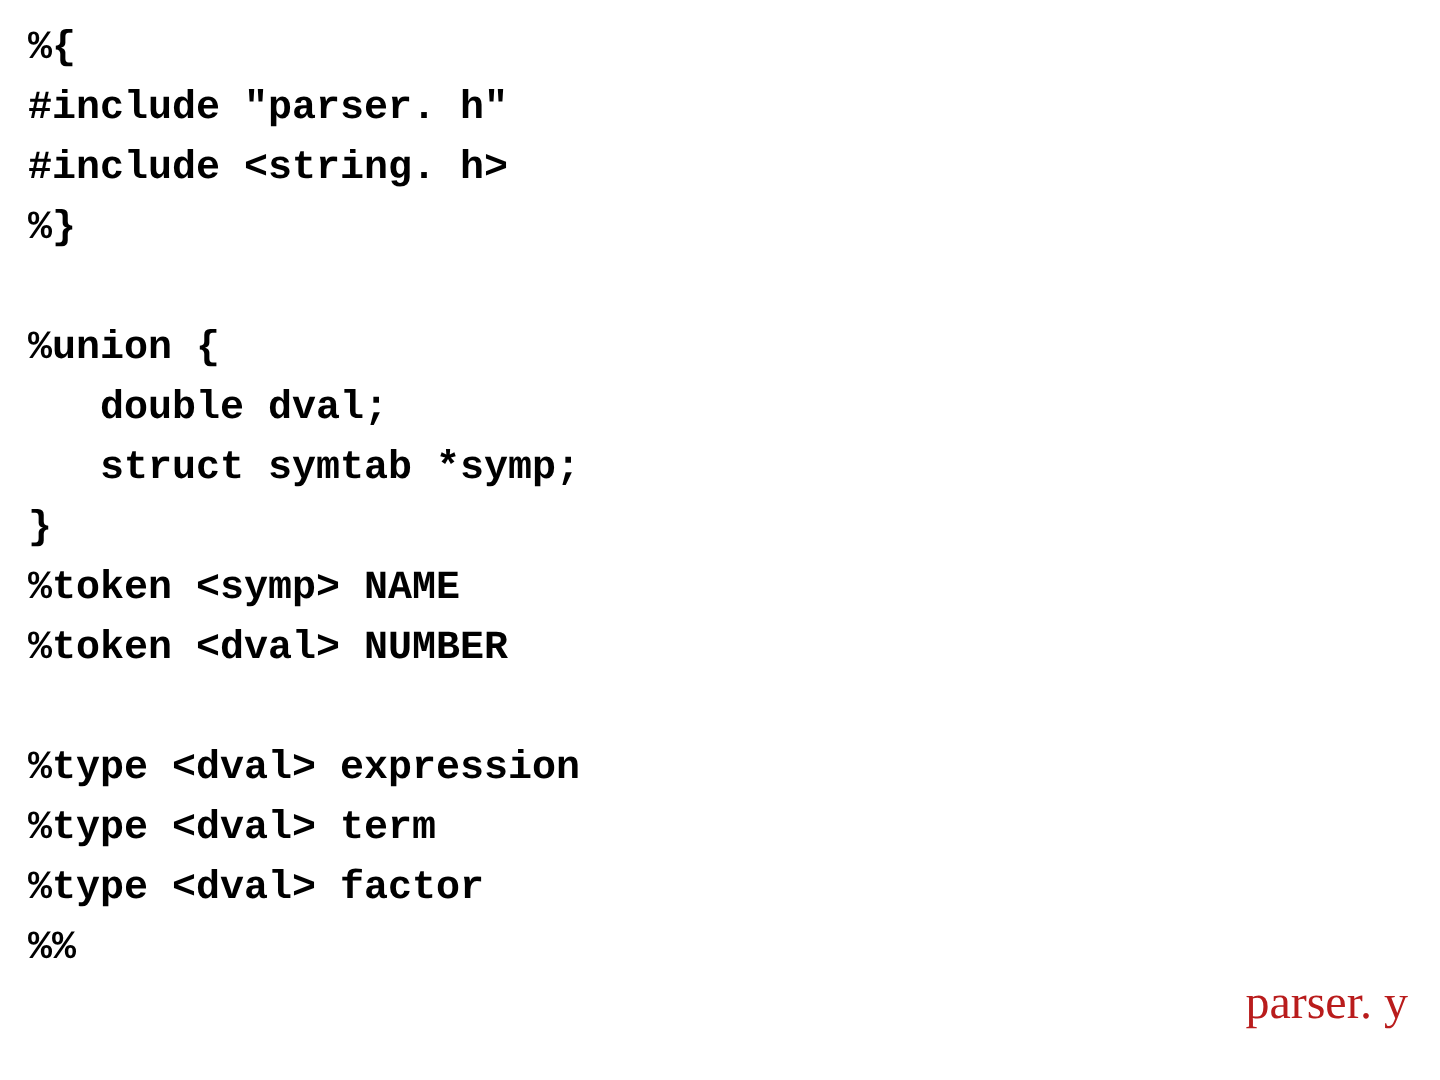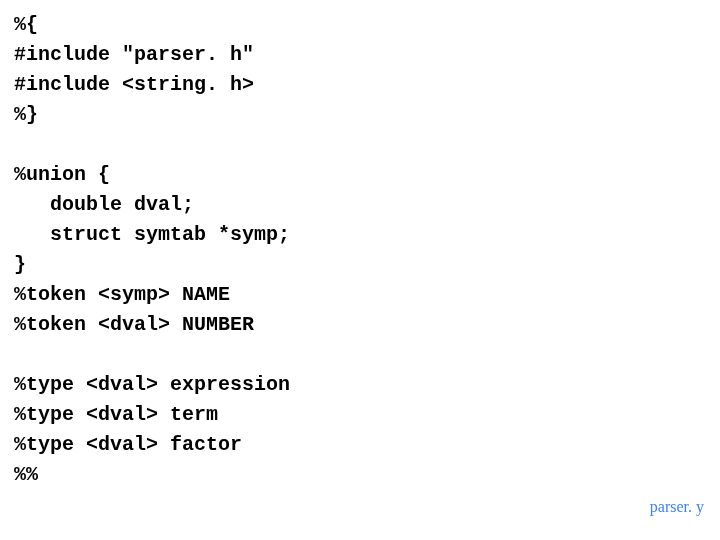--- a/index.html
+++ b/index.html
@@ -25,22 +25,22 @@
     font-weight: bold;
     line-height: 30px;
     white-space: pre;
     color: #000;
   }
   .footer {
     position: absolute;
     right: 16px;
     bottom: 24px;
     font-family: "Times New Roman", Times, serif;
-    font-size: 16px;
-    color: #3b82f6;
+    font-size: 24px;
+    color: #b91c1c;
   }
 </style>
 </head>
 <body>
 
 <div class="page">
   <div class="code">%{
 #include "parser. h"
 #include &lt;string. h&gt;
 %}

